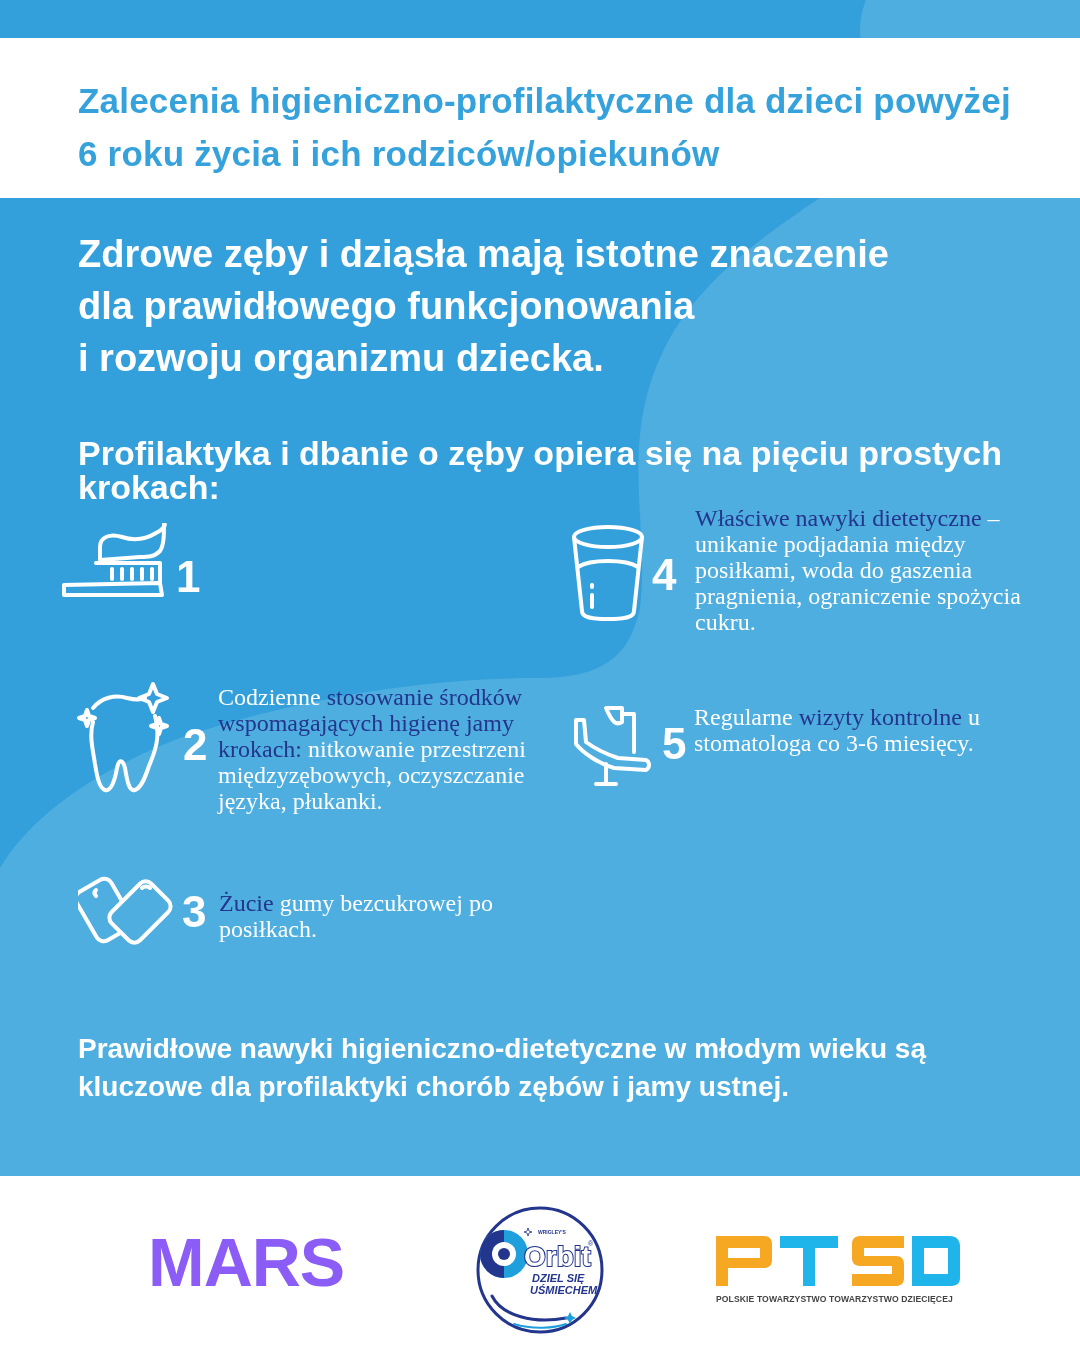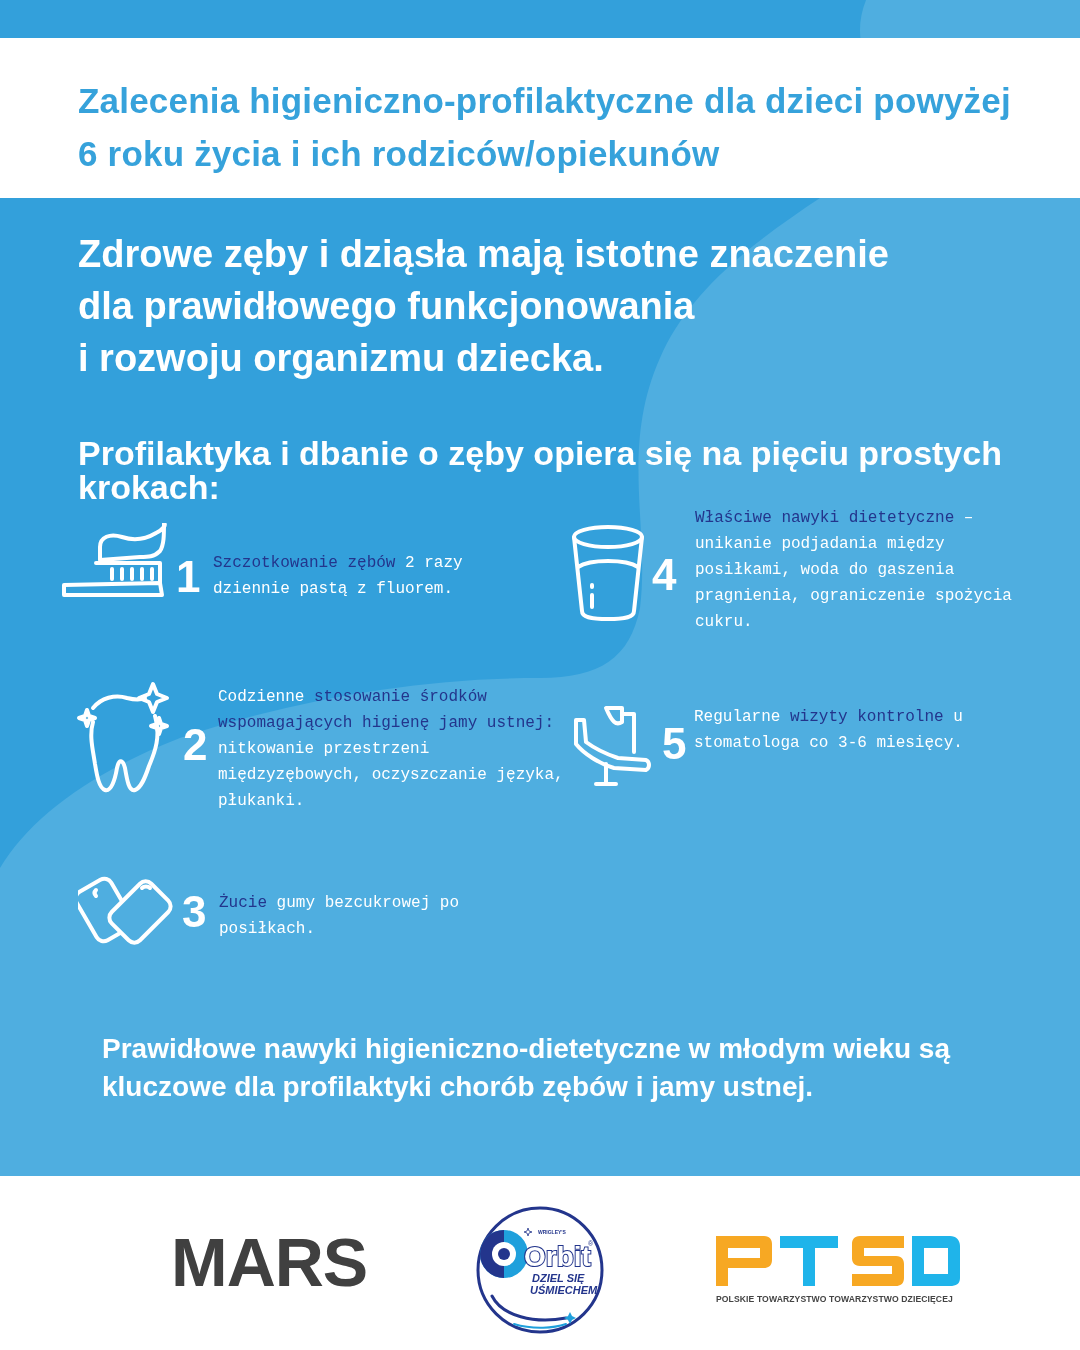--- a/index.html
+++ b/index.html
@@ -14,27 +14,27 @@
 
   .main { position: absolute; left: 0; top: 198px; width: 1080px; height: 978px; background: #d946ef; overflow: hidden; }
   .main svg.bg { position: absolute; left: 0; top: 0; }
 
   .headline { position: absolute; left: 78px; top: 30px; width: 960px; font-family: "Liberation Sans", sans-serif; font-weight: bold; font-size: 38px; line-height: 52px; color: #ffffff; }
   .intro { position: absolute; left: 78px; top: 238px; width: 990px; font-family: "Liberation Sans", sans-serif; font-weight: bold; font-size: 34px; line-height: 34px; color: #ffffff; }
 
   .step { position: absolute; }
   .step .icon { position: absolute; }
   .step .num { position: absolute; font-family: "Liberation Sans", sans-serif; font-weight: bold; font-size: 44px; color: #ffffff; line-height: 44px; }
-  .step .txt { position: absolute; font-family: Liberation Mono, monospace; font-size: 16px; line-height: 26px; color: #ffffff; }
+  .step .txt { position: absolute; font-family: Liberation Serif, serif; font-size: 24px; line-height: 26px; color: #ffffff; }
   .step .txt .hl { color: #23358c; }
 
-  .closing { position: absolute; left: 78px; top: 832px; width: 960px; font-family: "Liberation Sans", sans-serif; font-weight: bold; font-size: 28px; line-height: 38px; color: #ffffff; margin-left: 24px; }
+  .closing { position: absolute; left: 78px; top: 832px; width: 960px; font-family: "Liberation Sans", sans-serif; font-weight: bold; font-size: 28px; line-height: 38px; color: #ffffff; }
 
   .footer { position: absolute; left: 0; top: 1176px; width: 1080px; height: 174px; background: #ffffff; }
-  .mars { position: absolute; left: 148px; top: 52px; font-family: "Liberation Sans", sans-serif; font-weight: bold; font-size: 68px; letter-spacing: -1px; color: #404040; line-height: 68px; margin-left: 23px; }
+  .mars { position: absolute; left: 148px; top: 52px; font-family: "Liberation Sans", sans-serif; font-weight: bold; font-size: 68px; letter-spacing: -1px; color: #8b5cf6; line-height: 68px; }
   .orbit { position: absolute; left: 474px; top: 28px; width: 132px; height: 132px; }
   .ptsd { position: absolute; left: 714px; top: 56px; width: 250px; height: 80px; }
   .ptsd .letters { position: absolute; left: 0; top: 0; }
   .ptsd .sub { position: absolute; left: 2px; top: 62px; font-family: "Liberation Sans", sans-serif; font-weight: bold; font-size: 8.6px; color: #444; white-space: nowrap; letter-spacing: 0.1px; }
 </style>
 </head>
 <body>
 
 <div class="top-band">
   <div class="curve"></div>
@@ -63,33 +63,32 @@
       <path d="M40 37 L40 24 C40 14 50 10 62 14 C74 18 86 16 96 10 C104 6 106 2 104 0 C104 12 104 22 100 28 C94 34 88 34 80 34 L40 37"></path>
       <path d="M36 40 L100 40 L100 60"></path>
       <line x1="52" y1="46" x2="52" y2="56"></line>
         <line x1="62" y1="46" x2="62" y2="56"></line>
         <line x1="72" y1="46" x2="72" y2="56"></line>
         <line x1="82" y1="46" x2="82" y2="56"></line>
         <line x1="92" y1="46" x2="92" y2="56"></line>
       <path d="M4 62 L100 60 L102 72 L4 72 Z"></path>
     </svg>
     <div class="num" style="left:116px; top:32px;">1</div>
-    <div class="txt" style="left:153px; top:27px; width:320px;"><span class="hl">Szczotkowanie zębów</span><span> 2 razy dziennie pastą z fluorem.</span></div>
   </div>
 
   <div class="step" style="left:75px; top:482px; width:500px; height:140px;">
     <svg class="icon" style="left:0; top:0;" width="100" height="115" viewBox="0 0 100 115" fill="none" stroke="#fff" stroke-width="4" stroke-linecap="round" stroke-linejoin="round">
       <path d="M18 28 C26 18 40 14 52 18 C60 20 66 20 70 18"></path>
       <path d="M80 36 C86 56 80 72 74 86 C70 98 66 108 60 110 C54 112 52 100 50 88 C48 80 44 78 42 88 C40 100 36 112 30 110 C24 108 22 96 20 84 C18 70 14 56 18 42"></path>
       <path d="M78 4 L82 14 L92 18 L82 22 L78 32 L74 22 L64 18 L74 14 Z"></path>
       <path d="M12 30 L14 36 L20 38 L14 40 L12 46 L10 40 L4 38 L10 36 Z"></path>
       <path d="M84 38 L86 44 L92 46 L86 48 L84 54 L82 48 L76 46 L82 44 Z"></path>
     </svg>
     <div class="num" style="left:108px; top:43px;">2</div>
-    <div class="txt" style="left:143px; top:4px; width:350px;"><span>Codzienne </span><span class="hl">stosowanie środków wspomagających higienę jamy ustnej:</span><span> nitkowanie przestrzeni międzyzębowych, oczyszczanie języka, płukanki.</span></div>
+    <div class="txt" style="left:143px; top:4px; width:350px;"><span>Codzienne </span><span class="hl">stosowanie środków wspomagających higienę jamy krokach:</span><span> nitkowanie przestrzeni międzyzębowych, oczyszczanie języka, płukanki.</span></div>
   </div>
 
   <div class="step" style="left:78px; top:672px; width:480px; height:90px;">
     <svg class="icon" style="left:0; top:0;" width="100" height="80" viewBox="0 0 100 80" fill="none" stroke="#fff" stroke-width="4" stroke-linecap="round" stroke-linejoin="round">
       <rect x="6" y="12" width="40" height="56" rx="8" transform="rotate(-30 26 40)"></rect>
       <rect x="42" y="14" width="40" height="56" rx="8" transform="rotate(45 62 42)" fill="#4faee0"></rect>
       <path d="M18 20 C16 22 16 24 18 26"></path>
       <path d="M64 18 C66 16 70 16 72 18"></path>
     </svg>
     <div class="num" style="left:104px; top:20px;">3</div>

